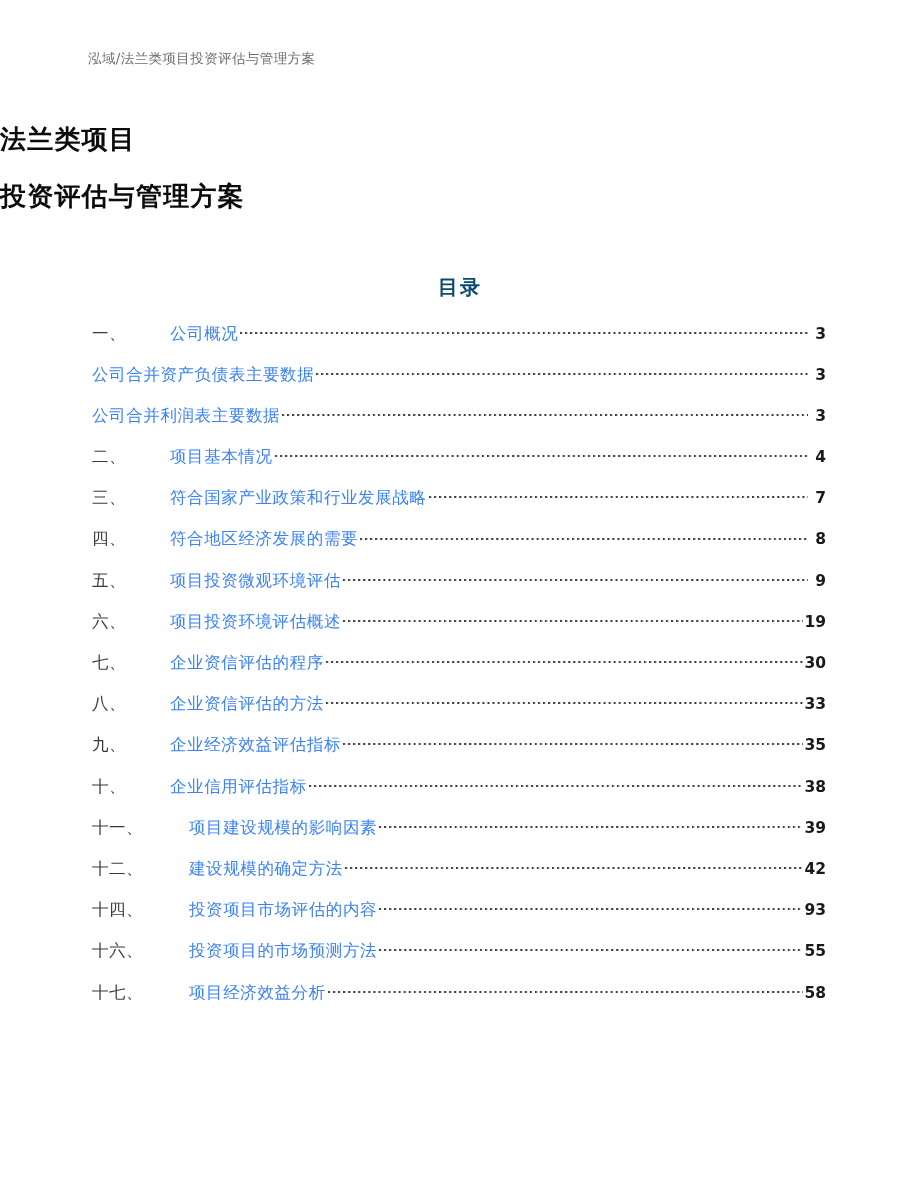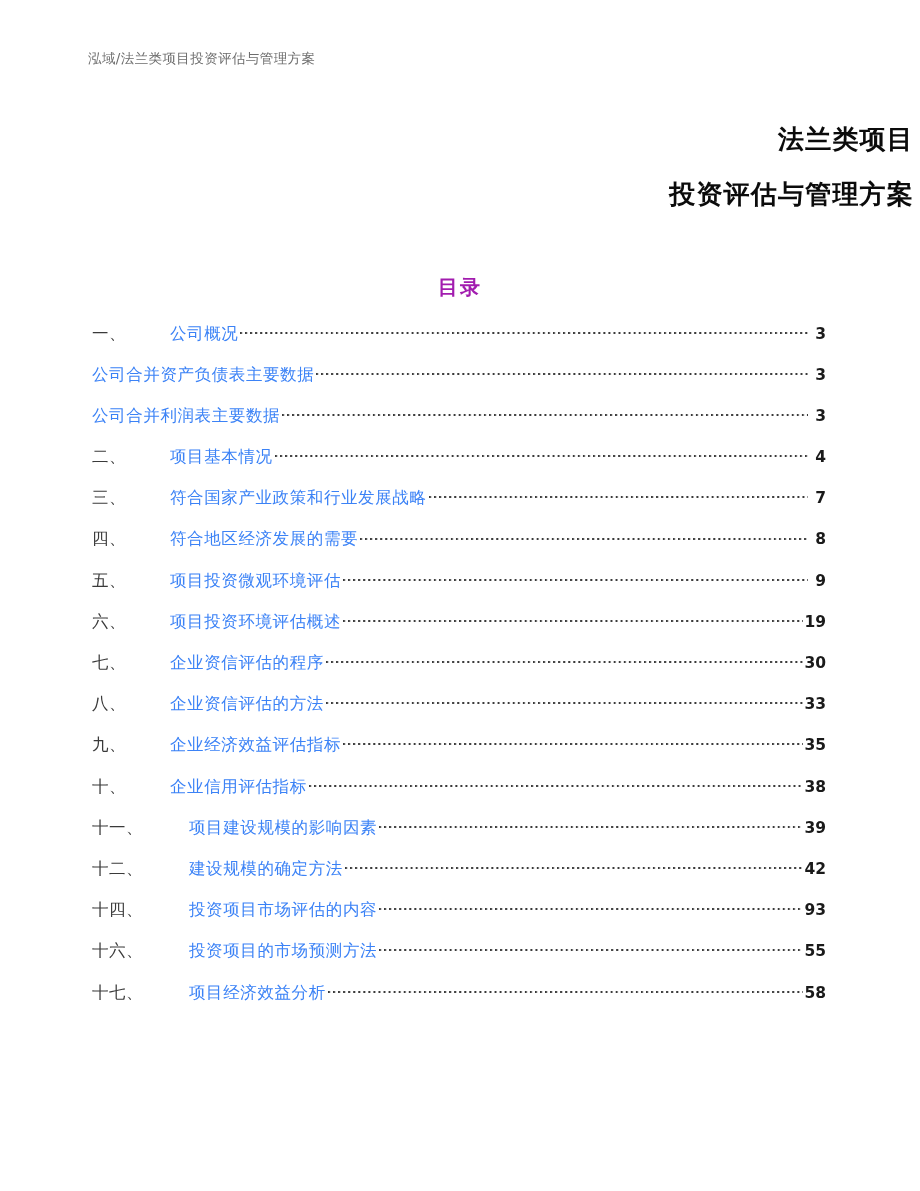--- a/index.html
+++ b/index.html
@@ -33,46 +33,45 @@
     line-height: 20px;
     color: #6d6d6d;
     letter-spacing: 0.4px;
     white-space: nowrap;
   }
 
   
   .title-block {
     position: absolute;
     left: 0;
-    right: 6px;
+    right: 16px;
     top: 116px;
-    text-align: right;
+    text-align: left;
   }
   .doc-title-line {
     font-size: 26px;
     font-weight: bold;
     color: #0b0b0b;
     line-height: 46px;
     letter-spacing: 1.2px;
   }
   .doc-title-line.second {
     margin-top: 11px;
-    font-family: Liberation Mono, monospace;
   }
 
   
   .toc-heading {
     position: absolute;
     left: 0;
     right: 0;
     top: 273px;
     text-align: center;
     font-size: 20px;
     font-weight: bold;
-    color: #a21caf;
+    color: #0c4a6e;
     letter-spacing: 2px;
     line-height: 28px;
   }
 
   
   .toc {
     position: absolute;
     left: 92px;
     top: 322px;
     width: 734px;

